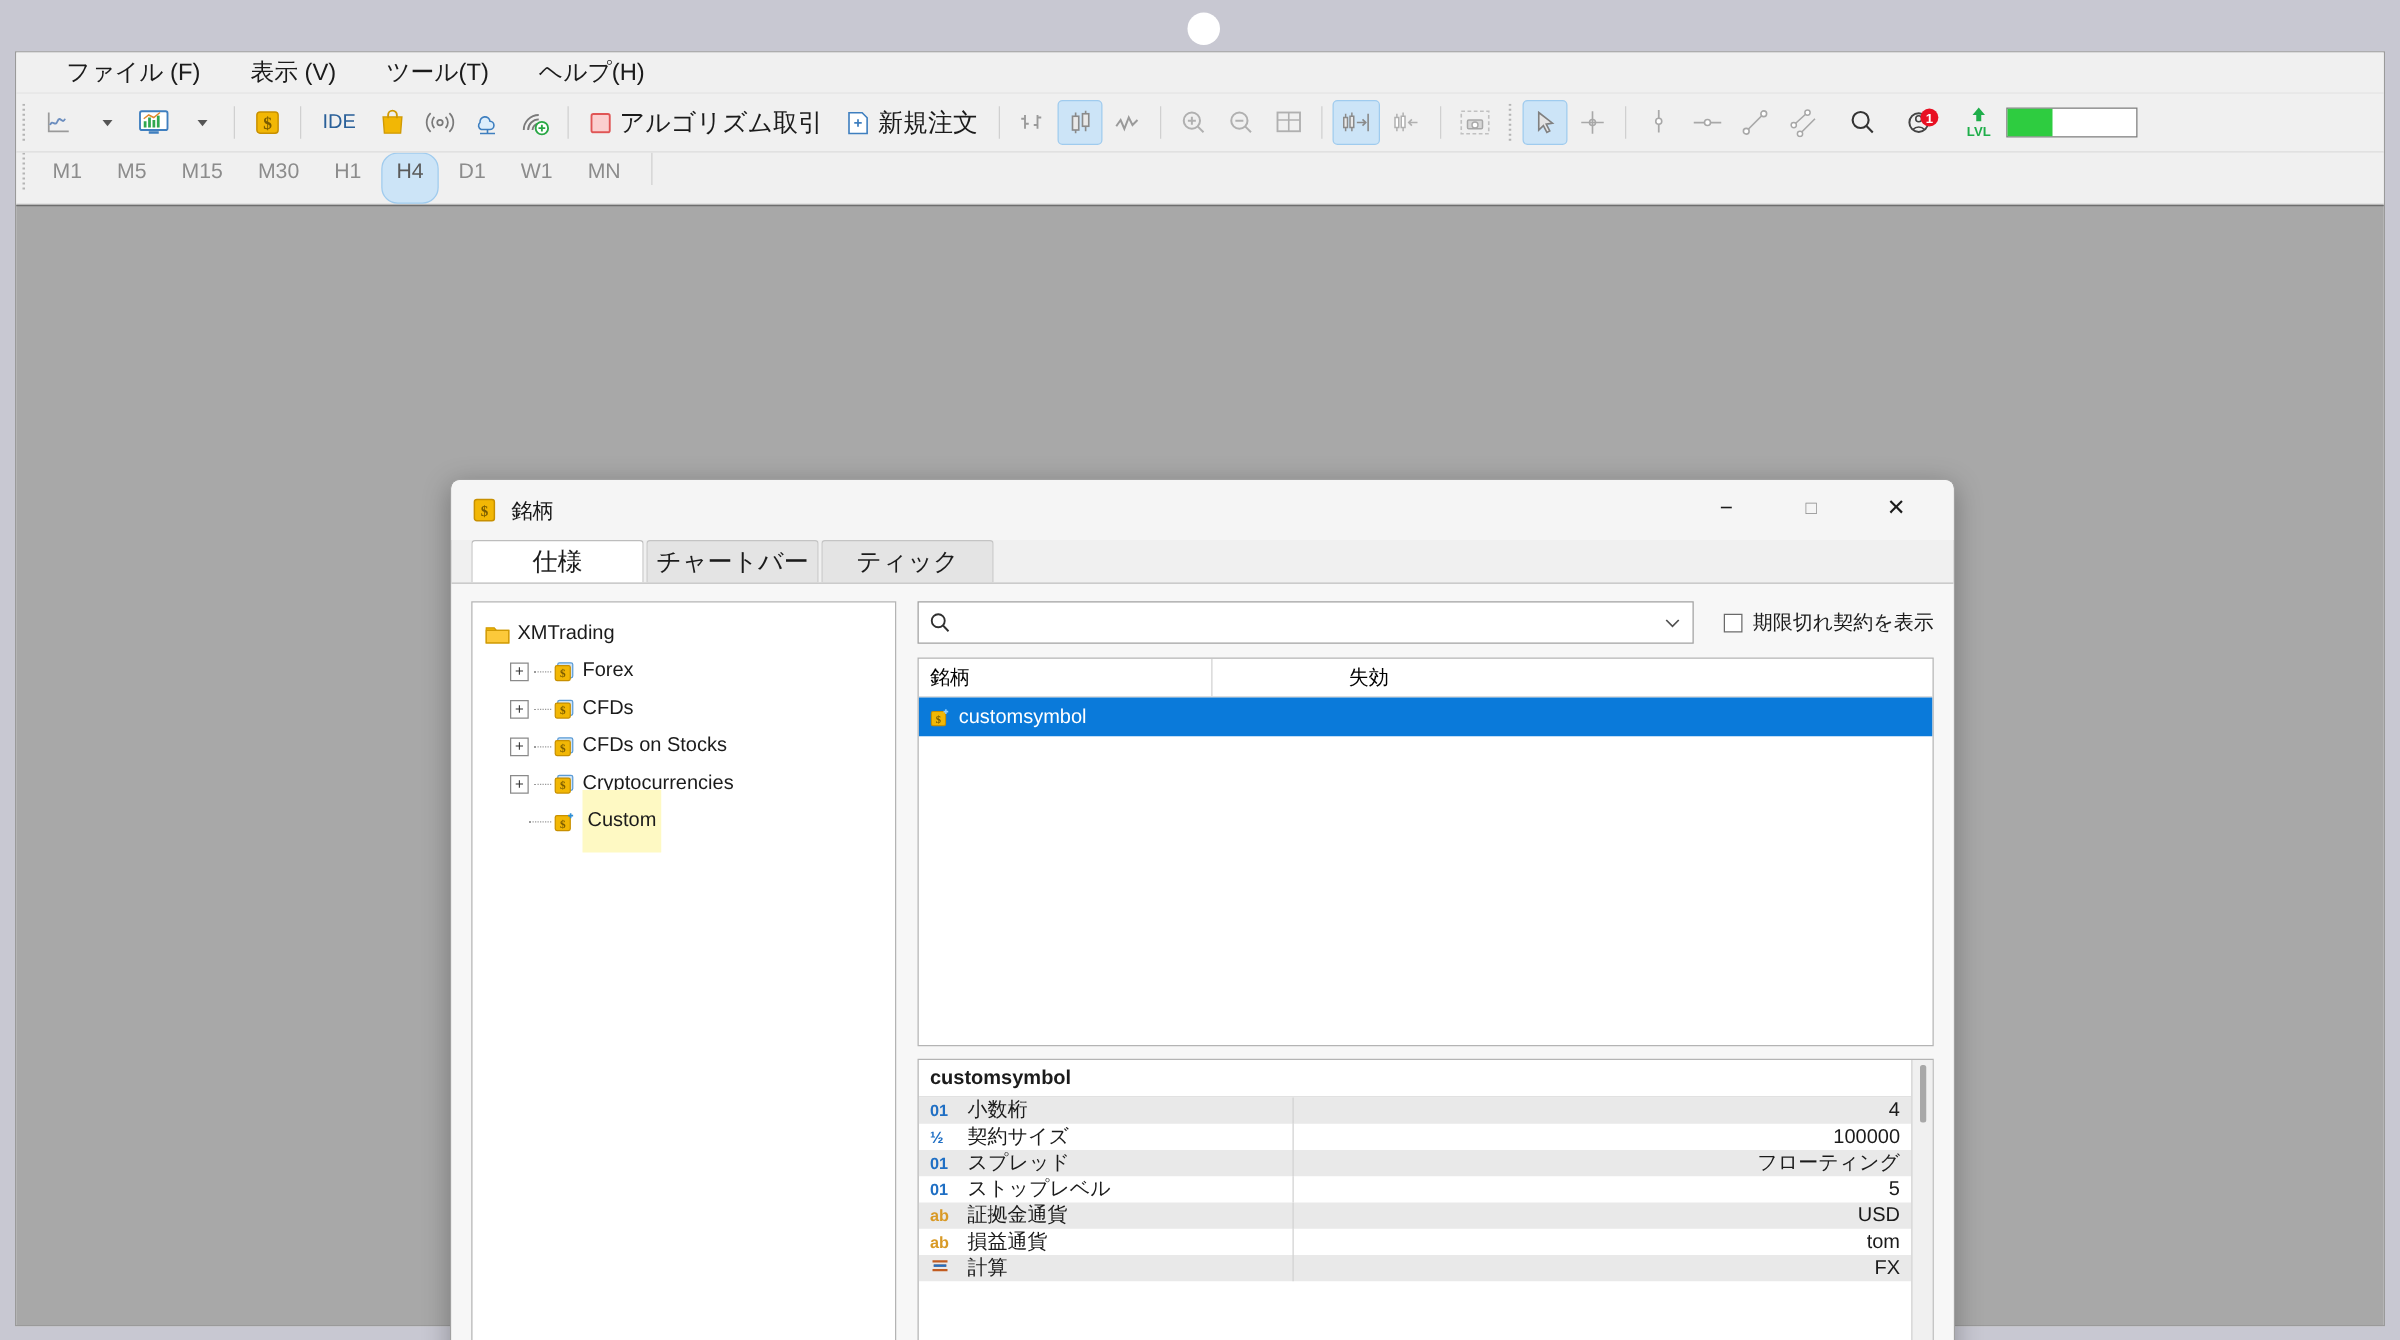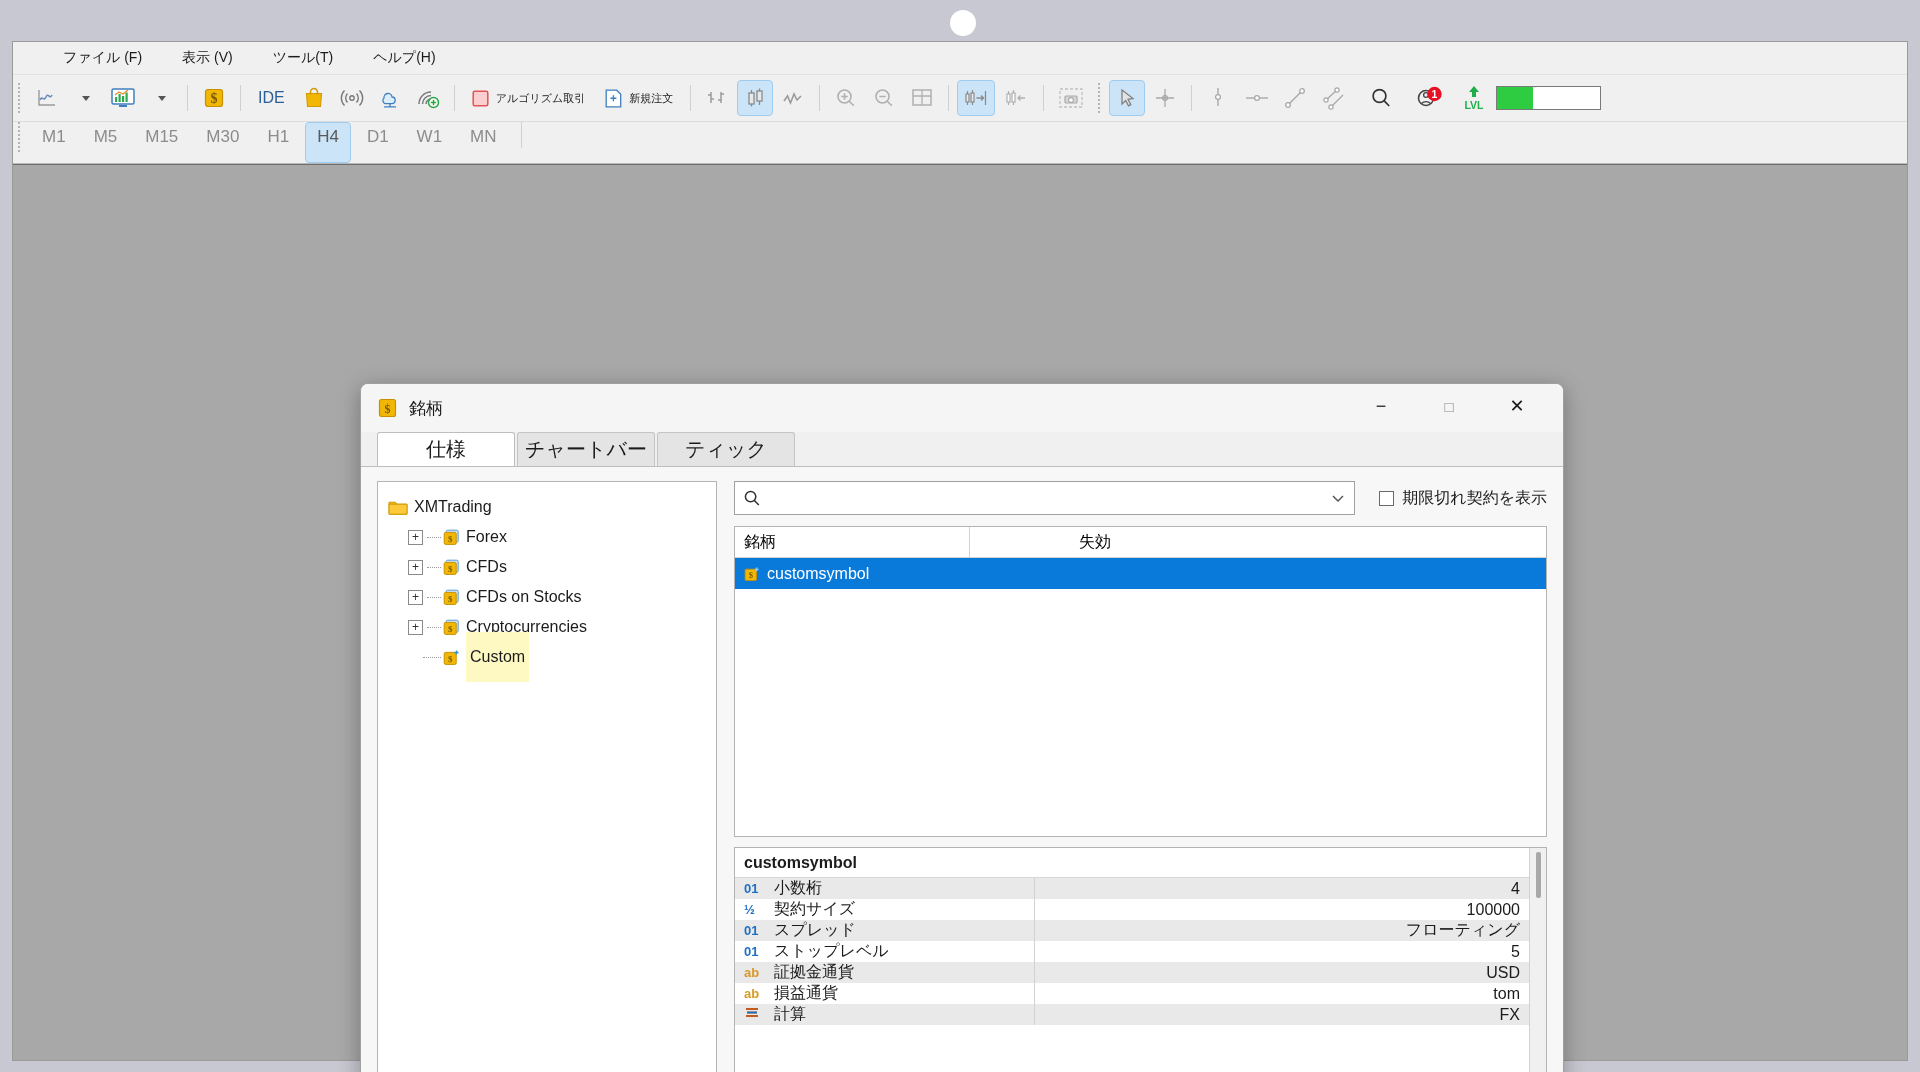--- a/index.html
+++ b/index.html
@@ -24,22 +24,22 @@
     position:absolute; left:12px; top:41px;
     width:1896px; height:1020px;
     background:#f0f0f0;
     border:1px solid #9a9a9a;
     display:flex; flex-direction:column;
   }
 
   
   #menubar{
     height:33px; background:#f0f0f0;
-    display:flex; align-items:center; padding-left:30px;
-    font-size:14px; color:#1b1b1b;
+    display:flex; align-items:center; padding-left:20px;
+    font-size:19px; color:#1b1b1b;
     border-bottom:1px solid #e2e2e2;
   }
   .menu-item{ padding:3px 20px; cursor:default; white-space:nowrap; }
 
   
   #toolbar{
     height:47px; background:#f0f0f0;
     display:flex; align-items:center; padding-left:4px;
     border-bottom:1px solid #dcdcdc;
     position:relative;
@@ -48,36 +48,36 @@
     width:5px; height:30px; margin-right:6px;
     background-image:repeating-linear-gradient(to bottom,#b4b4b4 0 2px,transparent 2px 4px);
     background-size:2px 4px; background-repeat:repeat-y; background-position:1px 0;
   }
   .tb-btn{
     height:36px; min-width:36px; display:flex; align-items:center; justify-content:center;
     border-radius:4px; margin:0 1px; padding:0 4px; border:1px solid transparent;
   }
   .tb-btn.active{ background:#cce4f7; border-color:#9fcbee; }
   .tb-btn.text-btn{ padding:0 8px; font-size:16px; color:#2a6099; }
-  .tb-btn.labeled{ padding:0 8px; font-size:11px; color:#1b1b1b; gap:7px; }
+  .tb-btn.labeled{ padding:0 8px; font-size:20px; color:#1b1b1b; gap:7px; }
   .tb-sep{ width:1px; height:26px; background:#d0d0d0; margin:0 7px; }
   .caret{ width:0;height:0;border-left:4px solid transparent;border-right:4px solid transparent;border-top:5px solid #555; margin-left:2px;}
 
   .ic{ display:block; }
 
   
   #tfbar{
     height:42px; background:#f0f0f0; display:flex; 
     padding-left:4px; border-bottom:1px solid #b8b8b8;
   }
   .tf-btn{
     font-size:17px; color:#8c8c8c; padding:4px 11px; border-radius:4px;
     margin:0 2px; border:1px solid transparent;
   }
-  .tf-btn.active{ background:#cce4f7; border-color:#9fcbee; color:#5a5a5a; }
+  .tf-btn.active{ background:#cce4f7; border-color:#9fcbee; color:#5a5a5a;border-radius:13px; }
 
   
   #workspace{ flex:1; background:#a8a8a8; position:relative; border-top:1px solid #6e6e6e;}
 
   
   #symbols-dialog{
     position:absolute; left:347px; top:218px;
     width:1204px; height:793px;
     background:#f0f0f0;
     border:1px solid #a0a0a0;

